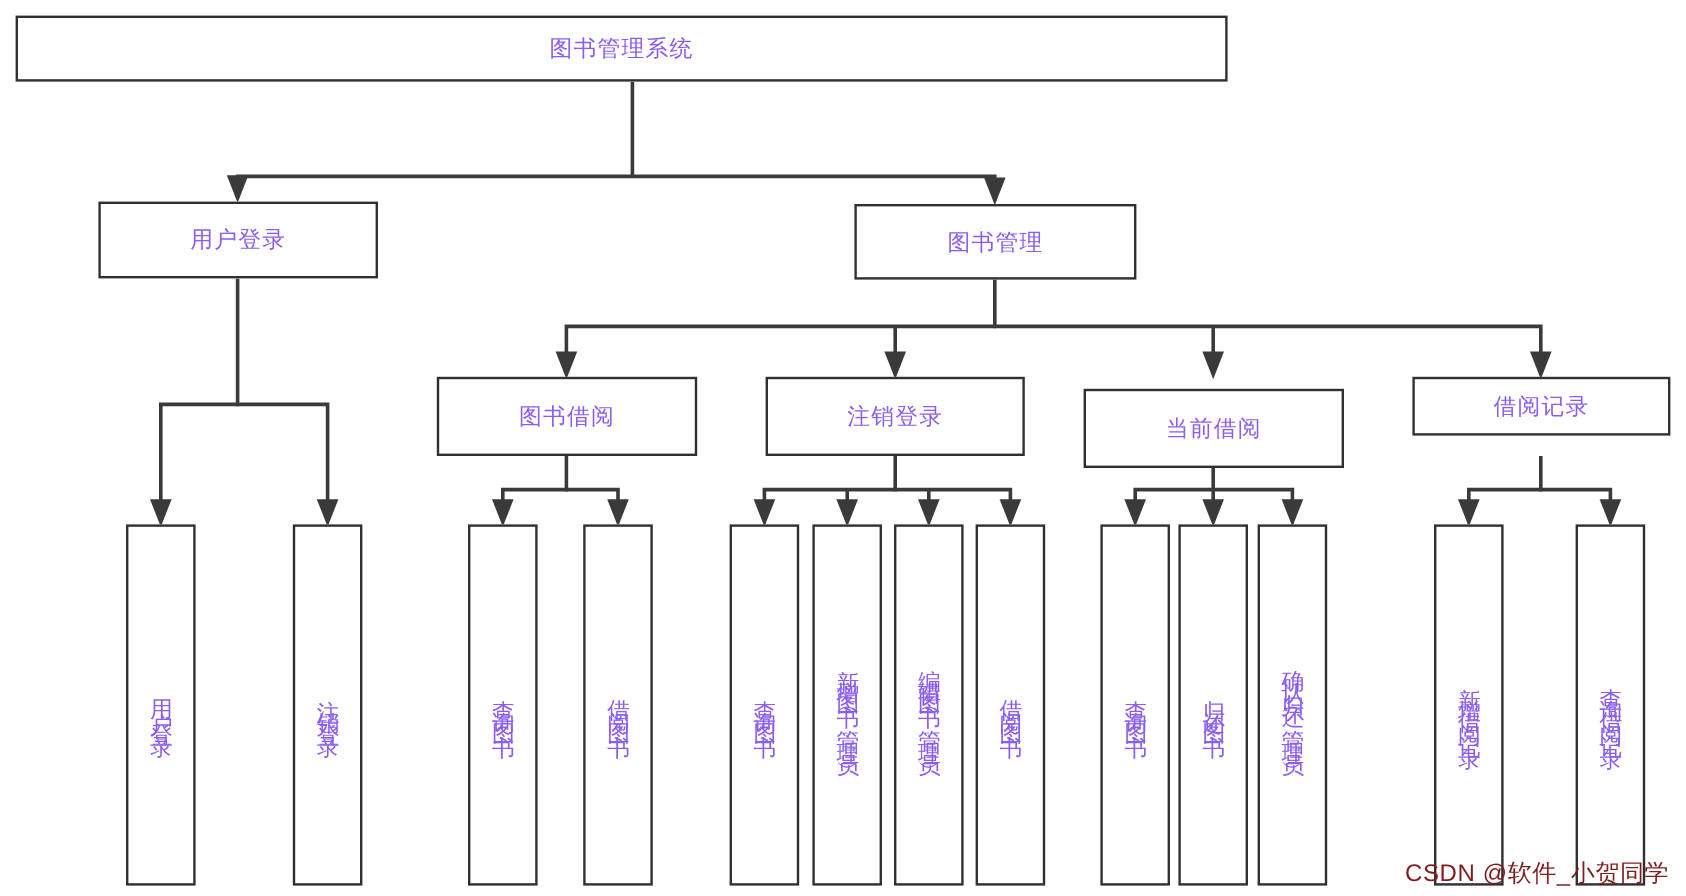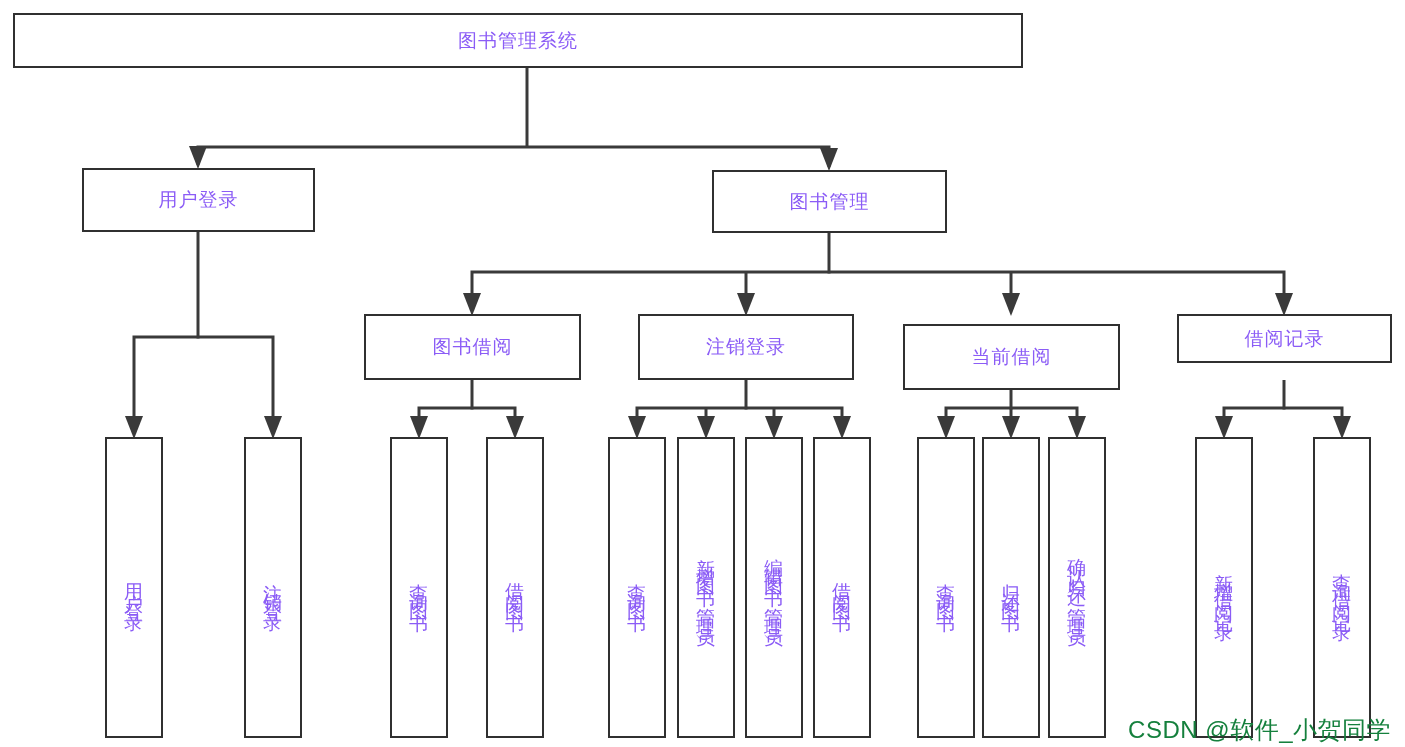--- a/index.html
+++ b/index.html
@@ -18,21 +18,21 @@
     display:flex;align-items:center;justify-content:center;
     color:#8b5cf6;font-size:19px;z-index:2;
     letter-spacing:1px;white-space:nowrap;
   }
   .vbox{
     writing-mode:vertical-rl;text-orientation:mixed;
     letter-spacing:10px;line-height:1;white-space:normal;
   }
   .watermark{
     position:absolute;top:714px;right:14px;z-index:3;
-    font-size:24px;color:#15803d;letter-spacing:0.5px;
+    font-size:20px;color:#7f1d1d;letter-spacing:0.5px;
   }
 </style>
 </head>
 <body>
 
 <div class="canvas">
 
   <svg class="wires" width="1405" height="747" viewBox="0 0 1405 747">
     <defs>
       <path id="arrowhead" d="M-9,-23 L9,-23 L0,0 Z"></path>

